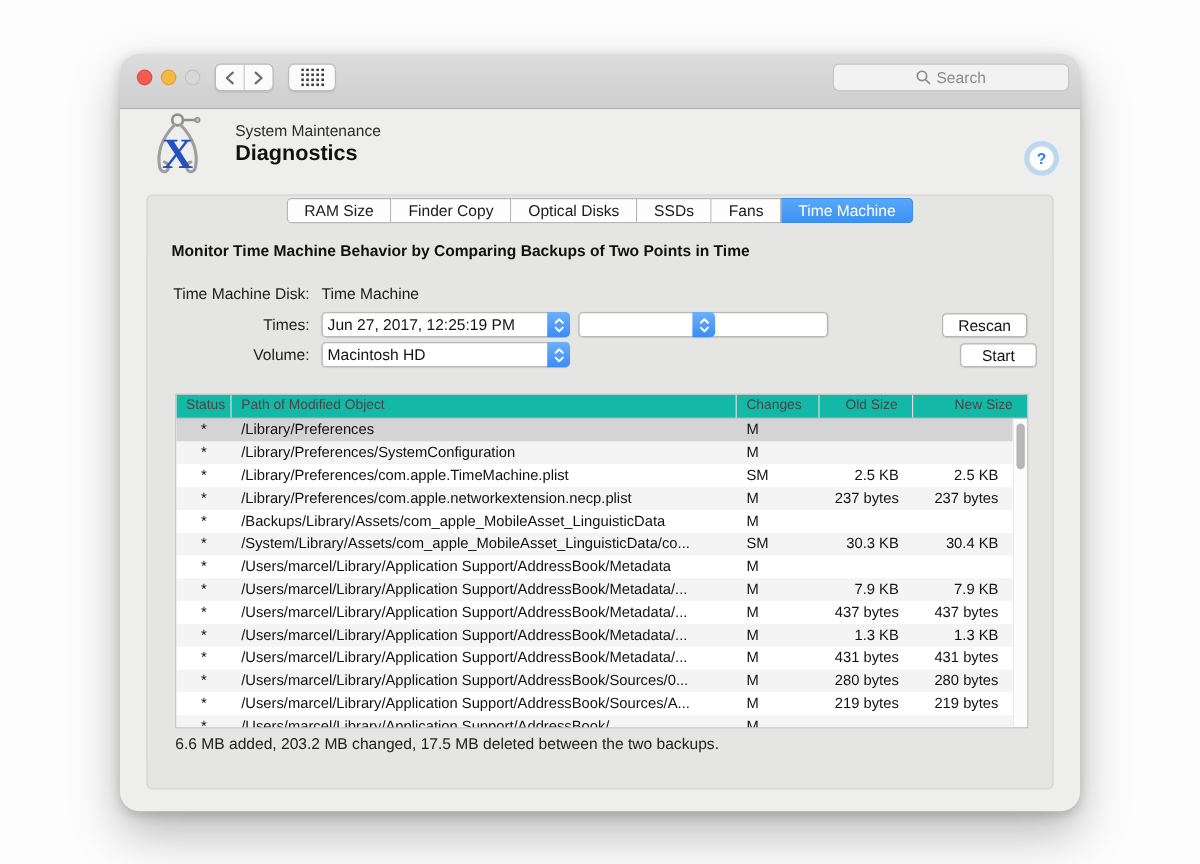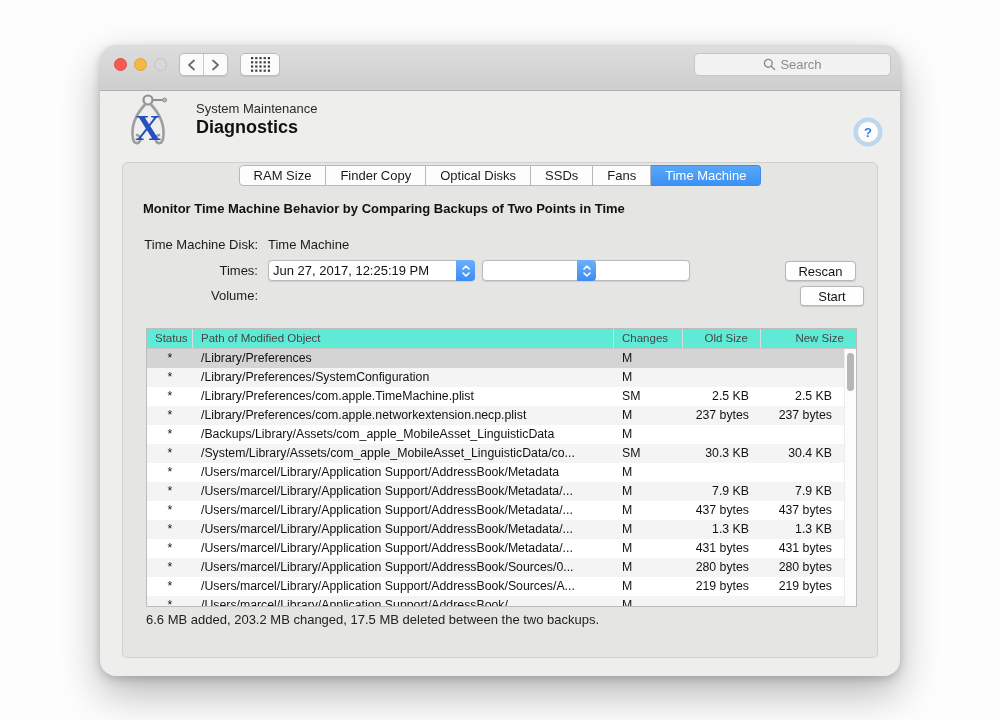--- a/index.html
+++ b/index.html
@@ -101,21 +101,21 @@
     display:flex; align-items:center; justify-content:center;
     box-shadow:0 0.5px 1px rgba(0,0,0,.12);
   }
   
   .table {
     position:absolute; left:46px; top:283px; width:711px; height:279px;
     background:#fff; border:1px solid #bcbcbc; z-index:2; overflow:hidden;
   }
   .thead {
     position:absolute; left:0; top:0; right:0; height:20px;
-    background:#5eead4; border-bottom:1px solid #c8c8c8;
+    background:#14b8a6; border-bottom:1px solid #c8c8c8;
     display:grid; grid-template-columns:46px 1fr 69px 78px 95px;
     font-size:11.5px; color:#474747;
   }
   .thead .hc { line-height:19px; border-right:1px solid #dcdcdc; padding:0 8px; white-space:nowrap; overflow:hidden; }
   .thead .hc:last-child { border-right:none; }
   .thead .hc.r { text-align:right; padding-right:12px; }
   .tbody { position:absolute; left:0; right:12px; top:20px; bottom:0; }
   .trow {
     height:19px; display:grid; grid-template-columns:46px 1fr 69px 78px 83px;
     font-size:12.3px; color:#121212; background:#fff;
@@ -250,20 +250,29 @@
     <span class="ptext">Jun 27, 2017, 1:34:07 PM</span>
     <span class="stepper">
       <svg width="8" height="14" viewBox="0 0 8 14">
           <polyline points="1,5 4,2 7,5" fill="none" stroke="#fff" stroke-width="1.6" stroke-linecap="round" stroke-linejoin="round"></polyline>
           <polyline points="1,9 4,12 7,9" fill="none" stroke="#fff" stroke-width="1.6" stroke-linecap="round" stroke-linejoin="round"></polyline>
         </svg>
     </span>
   </div>
 
   <div class="flabel" style="left:0; top:243px;">Volume:</div>
+  <div class="popup" style="left:168px; top:240px; width:207px;">
+    <span class="ptext">Macintosh HD</span>
+    <span class="stepper">
+      <svg width="8" height="14" viewBox="0 0 8 14">
+          <polyline points="1,5 4,2 7,5" fill="none" stroke="#fff" stroke-width="1.6" stroke-linecap="round" stroke-linejoin="round"></polyline>
+          <polyline points="1,9 4,12 7,9" fill="none" stroke="#fff" stroke-width="1.6" stroke-linecap="round" stroke-linejoin="round"></polyline>
+        </svg>
+    </span>
+  </div>
 
   <div class="pushbtn" style="left:685px; top:216px; width:71px;">Rescan</div>
   <div class="pushbtn" style="left:700px; top:241px; width:64px;">Start</div>
 
   <div class="table">
     <div class="thead">
       <div class="hc">Status</div>
       <div class="hc">Path of Modified Object</div>
       <div class="hc">Changes</div>
       <div class="hc r">Old Size</div>

